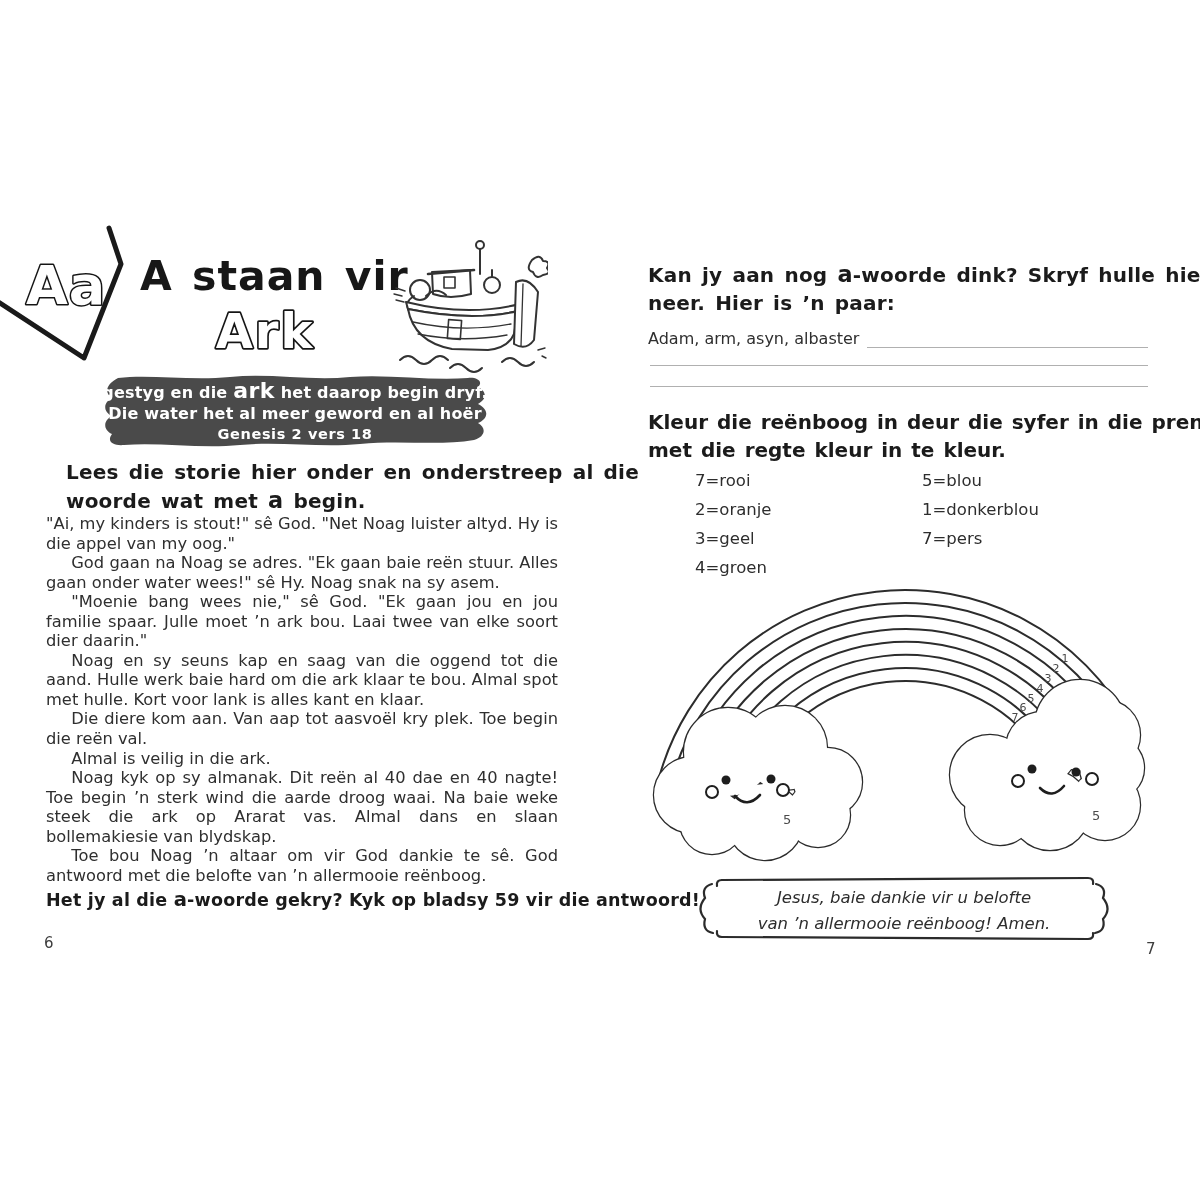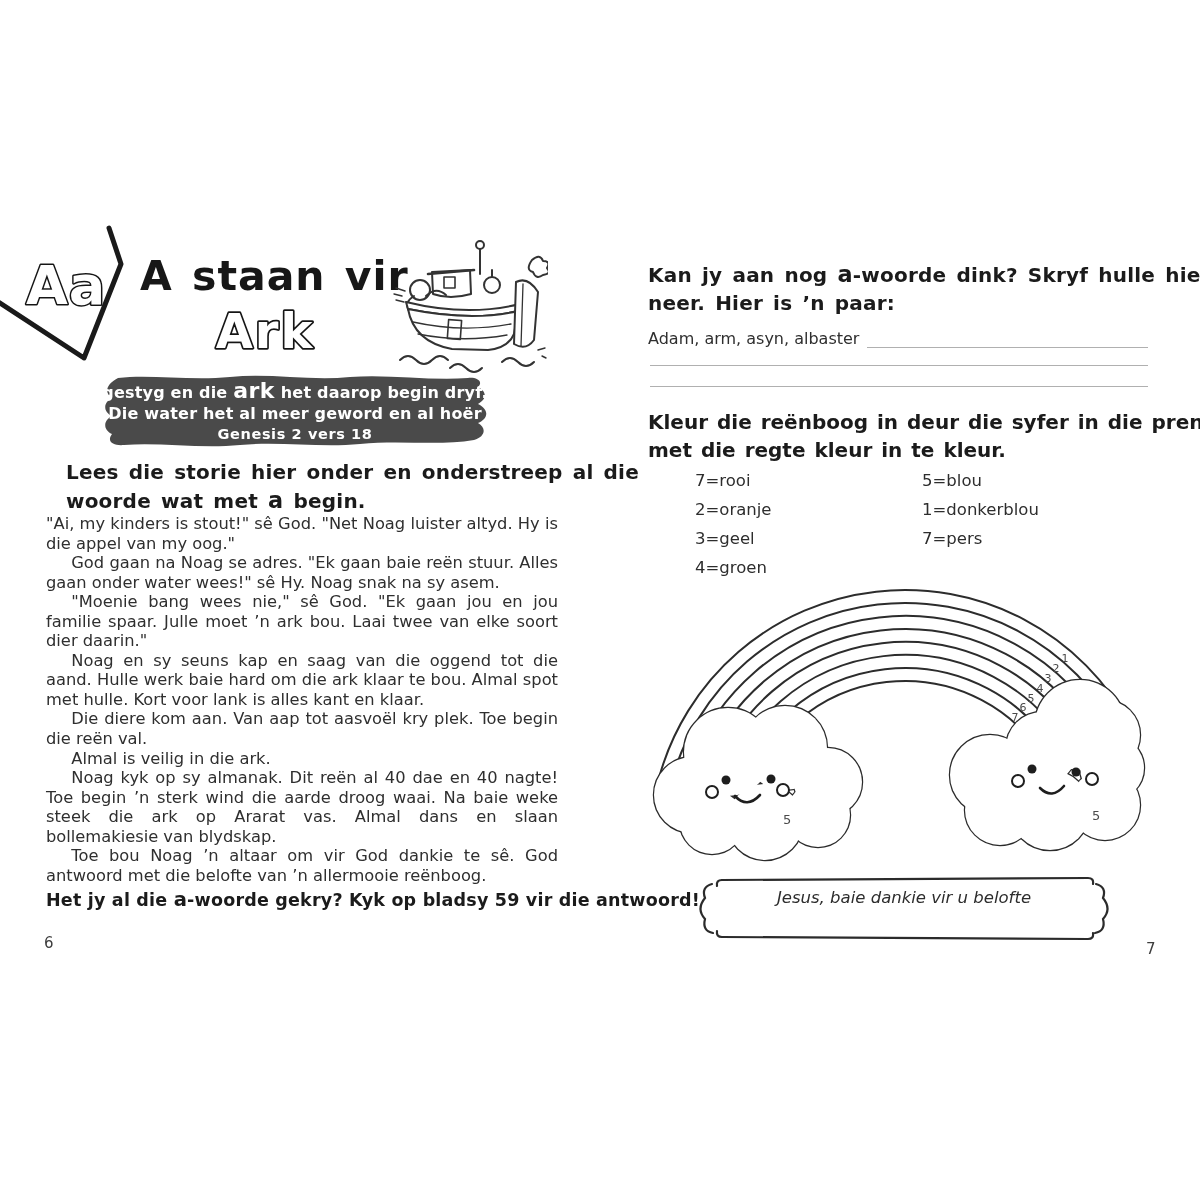--- a/index.html
+++ b/index.html
@@ -233,18 +233,19 @@
         <path d="M 30 8 L 396 6 Q 402 6 401 12"></path>
         <path d="M 30 8 Q 24 8 25 14"></path>
         <path d="M 30 65 L 396 67 Q 402 67 401 61"></path>
         <path d="M 30 65 Q 24 65 25 59"></path>
         <path d="M 20 12 Q 9 15 13 26 Q 4 37 13 47 Q 10 59 21 61"></path>
         <path d="M 404 12 Q 415 15 411 26 Q 420 37 411 47 Q 414 59 403 61"></path>
       </g>
     </svg>
     <div class="txt">
       <div>Jesus, baie dankie vir u belofte</div>
+      <div>van ’n allermooie reënboog! Amen.</div>
     </div>
   </div>
 
   <div class="abs pagenum" style="left:1146px;top:940px;">7</div>
 
 </div>
 
 </body></html>

